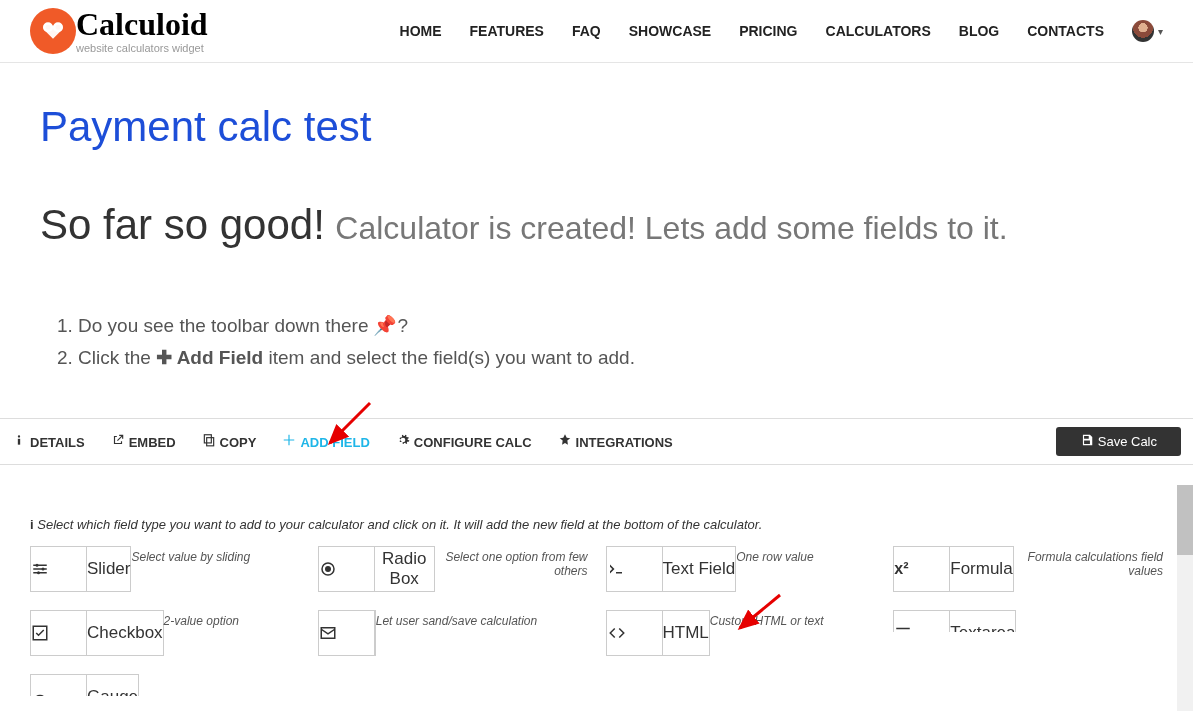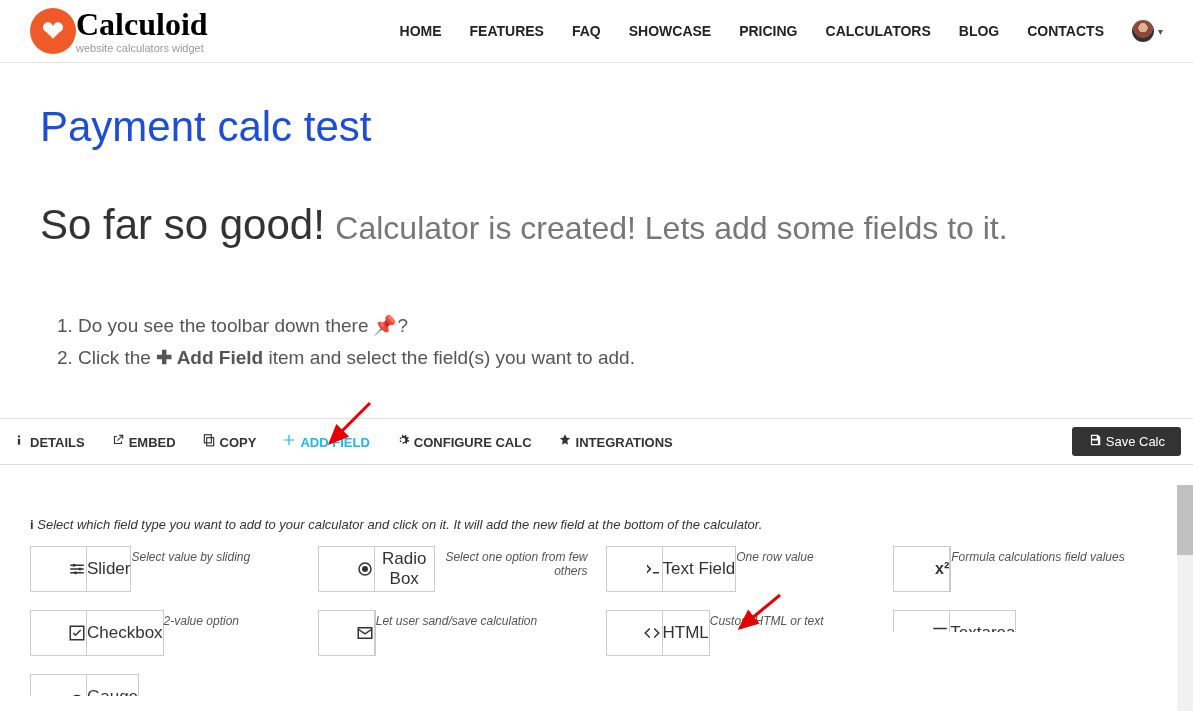--- a/index.html
+++ b/index.html
@@ -20,27 +20,27 @@
 .page-title { font-size: 42px; font-weight: 400; color: #1d4ed8; margin-bottom: 50px; }
 .subtitle-row { margin-bottom: 62px; }
 .subtitle-bold { font-size: 42px; font-weight: 400; color: #333; }
 .subtitle-light { font-size: 32px; font-weight: 300; color: #777; margin-left: 6px; }
 .steps { list-style: decimal; padding-left: 38px; color: #555; font-size: 19px; line-height: 1.6; }
 .steps li { margin-bottom: 2px; }
 .pin-icon { display: inline-block; transform: rotate(0deg); }
 .toolbar { display: flex; align-items: center; padding: 4px 12px; border-top: 1px solid #ddd; border-bottom: 1px solid #ddd; margin-top: 22px; gap: 26px; position: relative; }
 .toolbar-item { font-size: 13px; font-weight: bold; color: #333; cursor: pointer; display: flex; align-items: flex-end; gap: 4px; padding: 10px 0; }
 .toolbar-item.active { color: #1fb6e8; }
-.save-btn { margin-left: auto; background: #333; color: #fff; padding: 6px 16px; border-radius: 3px; font-size: 13px; cursor: pointer; display: flex; align-items: center; gap: 4px; border: none; justify-content: flex-end; }
+.save-btn { margin-left: auto; background: #333; color: #fff; padding: 6px 24px; border-radius: 3px; font-size: 13px; cursor: pointer; display: flex; align-items: center; gap: 4px; border: none; justify-content: flex-end; }
 .fields-area { padding: 14px 30px 0 30px; position: relative; }
 .help-text { font-size: 13px; font-style: italic; color: #333; margin-bottom: 14px; margin-top: 38px; }
 .field-grid { display: grid; grid-template-columns: repeat(4, 1fr); gap: 18px 18px; }
 .field-card-wrap { display: flex; flex-direction: row; }
 .field-card { border: 1px solid #ccc; display: flex; align-items: center; height: 46px; cursor: pointer; }
-.field-icon { width: 56px; display: flex; align-items: center; justify-content: flex-end; border-right: 1px solid #ccc; height: 100%; font-size: 16px; color: #333; }
+.field-icon { width: 56px; display: flex; align-items: center; justify-content: flex-start; border-right: 1px solid #ccc; height: 100%; font-size: 16px; color: #333; }
 .field-label { flex: 1; text-align: center; font-size: 17px; color: #333; }
 .field-desc { text-align: right; font-size: 12px; font-style: italic; color: #555; margin-top: 4px; }
 .scrollbar-track { position: absolute; right: 0; top: 485px; width: 16px; bottom: 0; background: #f1f1f1; }
 .scrollbar-thumb { width: 100%; height: 70px; background: #c1c1c1; }
 .arrow { position: absolute; pointer-events: none; }
 svg.icon { width: 14px; height: 14px; }
 </style>
 </head>
 <body>
 
@@ -183,20 +183,21 @@
           </div>
         <div class="field-label">Text Field</div>
       </div>
       <div class="field-desc">One row value</div>
     </div>
     <div class="field-card-wrap">
       <div class="field-card">
         <div class="field-icon">
             <span style="font-weight:bold;">x²</span>
           </div>
+        <div class="field-label">Formula</div>
       </div>
       <div class="field-desc">Formula calculations field values</div>
     </div>
 
     <div class="field-card-wrap">
       <div class="field-card">
         <div class="field-icon">
             <svg width="18" height="18" viewBox="0 0 24 24">
               <rect x="3" y="3" width="18" height="18" fill="none" stroke="currentColor" stroke-width="2"></rect>
               <path d="M7 12l3 3 7-7" fill="none" stroke="currentColor" stroke-width="2"></path>

